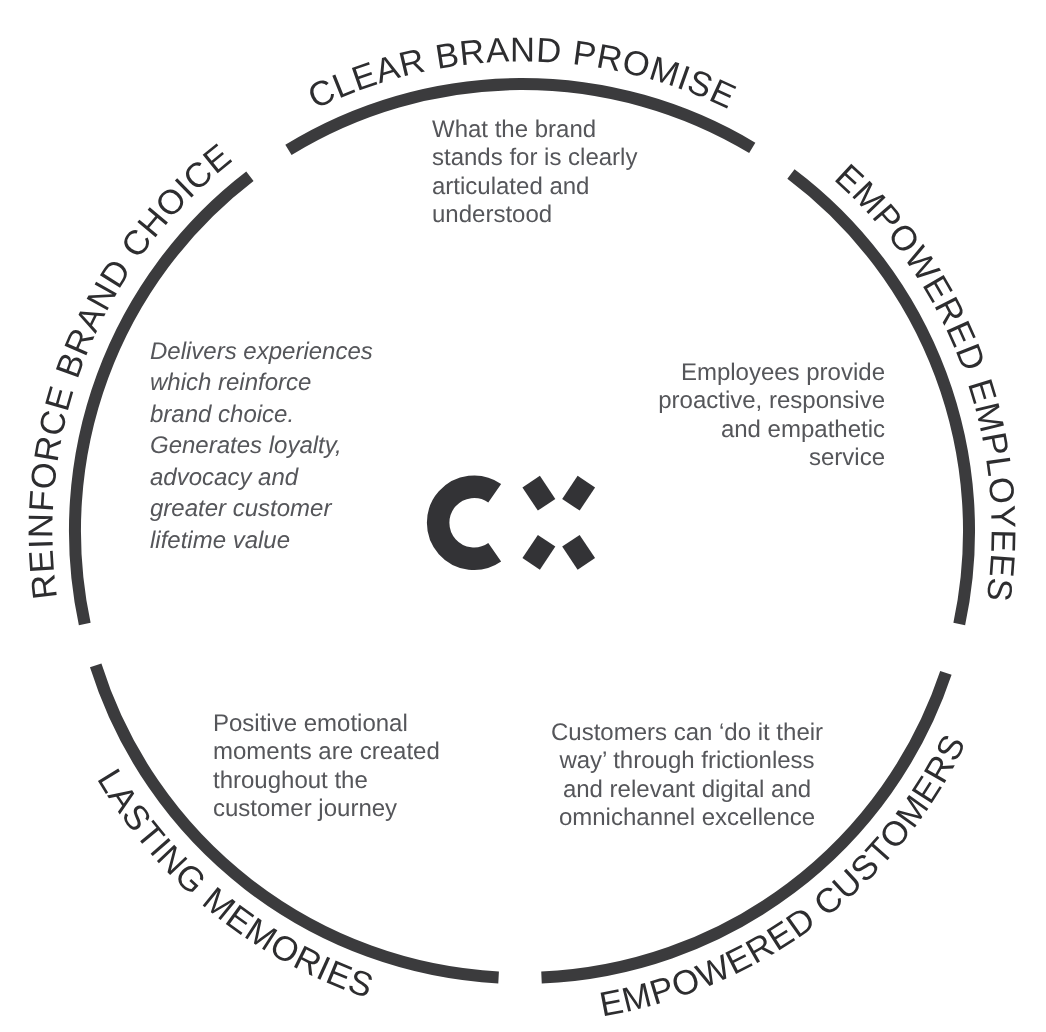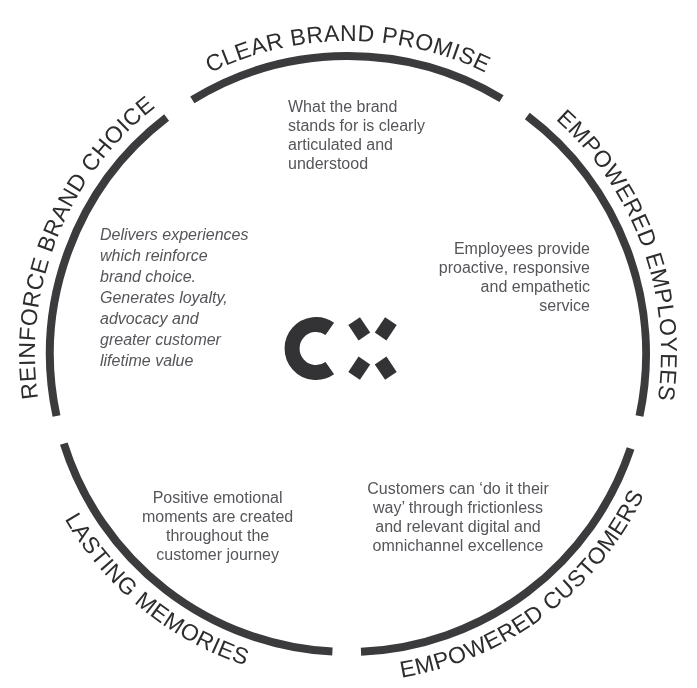--- a/index.html
+++ b/index.html
@@ -28,24 +28,24 @@
   }
   .logo-c{fill:none;stroke:var(--logo);stroke-width:15;stroke-linecap:butt;}
   .logo-x{stroke:var(--logo);stroke-width:14;stroke-linecap:butt;}
   .desc{
     position:absolute;
     font-size:16px;
     line-height:19px;
     color:var(--description-text);
     white-space:pre-line;
   }
-  .desc-top{left:288px;top:77px;text-align:left;margin-top:20px;}
+  .desc-top{left:288px;top:77px;text-align:left;}
   .desc-right{right:107px;top:239px;text-align:right;}
   .desc-bottom-right{left:322px;top:479px;width:272px;text-align:center;}
-  .desc-bottom-left{left:142px;top:488px;text-align:center;}
+  .desc-bottom-left{left:142px;top:473px;text-align:left;}
   .desc-left{left:100px;top:224px;line-height:21px;text-align:left;font-style:italic;}
 </style>
 </head>
 <body>
 
 <div class="stage">
 
   <svg width="697" height="688" viewBox="0 0 697 688" xmlns="http://www.w3.org/2000/svg" xmlns:xlink="http://www.w3.org/1999/xlink">
 
     <defs>

